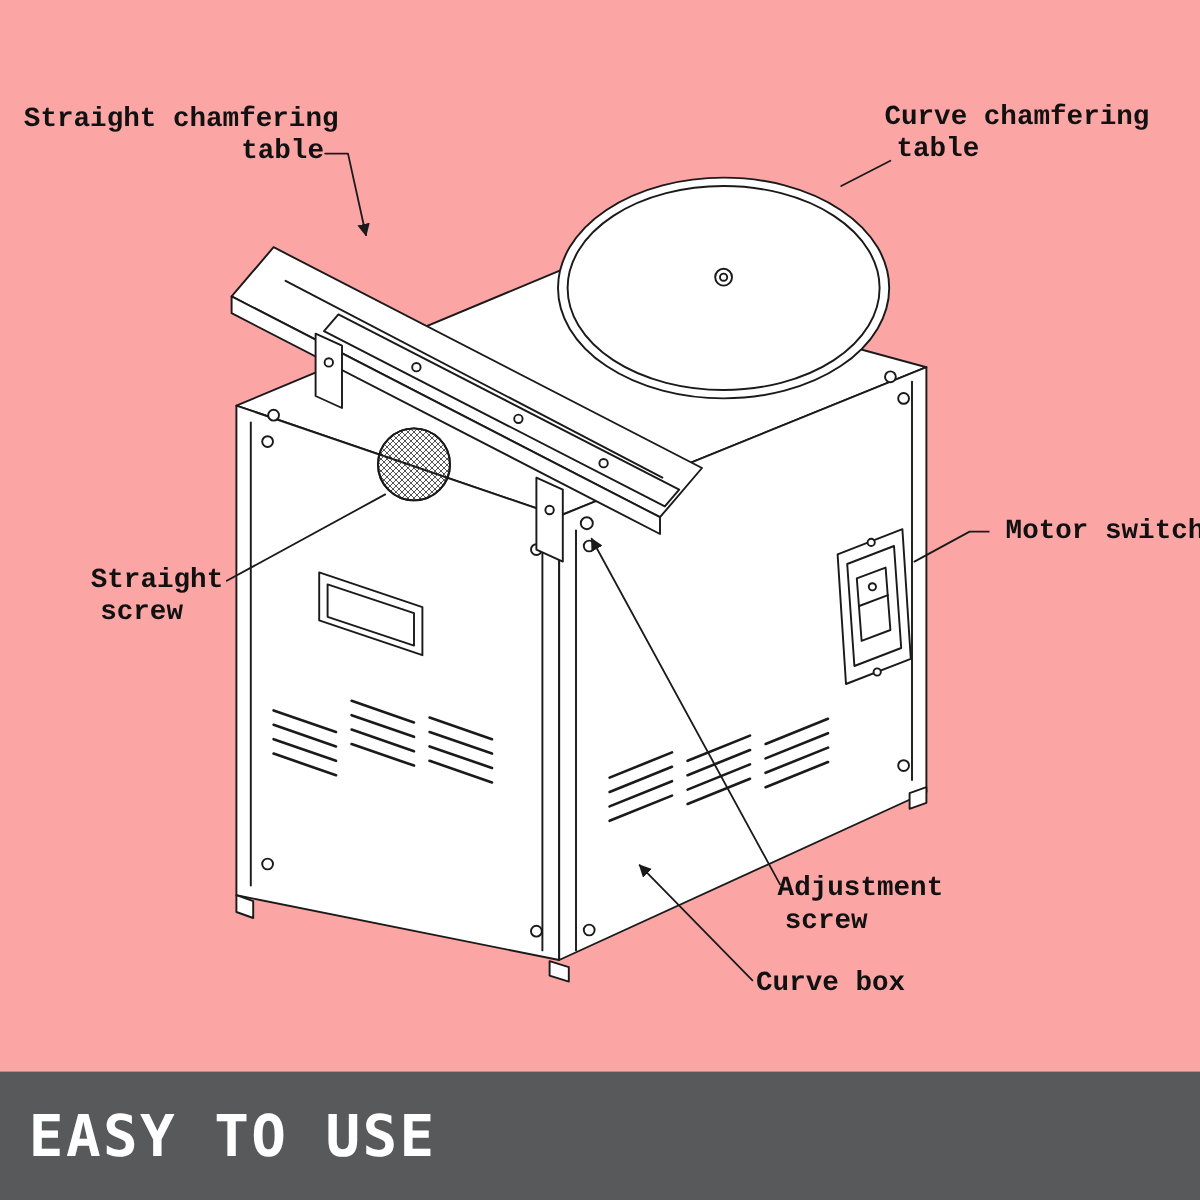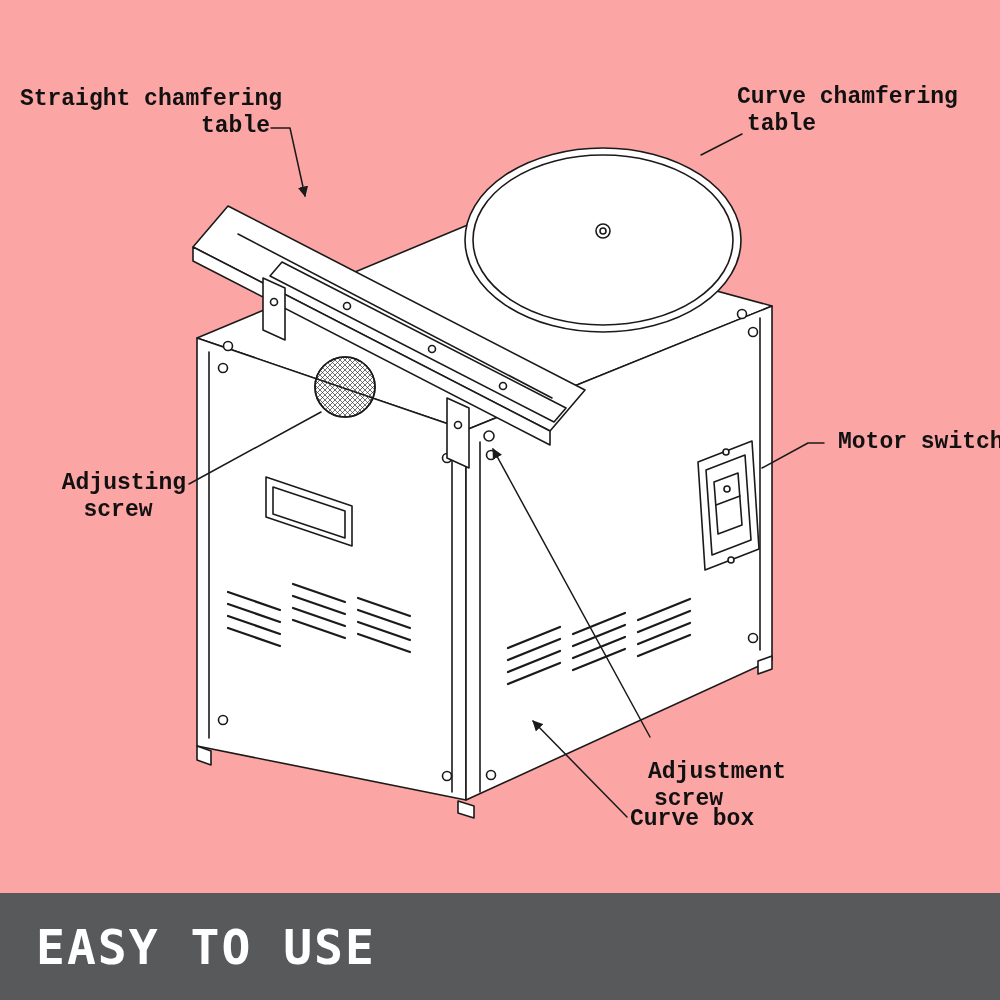--- a/index.html
+++ b/index.html
@@ -9,21 +9,21 @@
          font-weight:700;font-size:23px;line-height:27px;color:#111;white-space:nowrap;}
   .label span{display:block;}
   .ta-c{text-align:center;}
   .ta-r{text-align:right;}
   .pr-16{padding-right:16px;}
   .pl-10{padding-left:10px;}
   .pl-6{padding-left:6px;}
   .banner{position:absolute;left:0;top:893px;width:1000px;height:107px;background:#58595B;
           display:flex;align-items:center;}
   .banner-text{color:#FFFFFF;font-family:"DejaVu Sans Mono","Liberation Mono",monospace;
-               font-weight:700;font-size:48px;letter-spacing:2px;padding-left:36px;}
+               font-weight:700;font-size:48px;letter-spacing:2px;padding-left:24px;}
 </style>
 </head>
 <body>
 
 <div class="page">
 
   <svg class="drawing" width="1000" height="893" viewBox="0 0 1000 893">
     <defs>
       <marker id="arrow" viewBox="0 0 10 10" refX="9" refY="5" markerWidth="7" markerHeight="7" orient="auto">
         <path d="M0,0 L10,5 L0,10 z" fill="#1a1a1a"></path>
@@ -151,29 +151,29 @@
     <span class="ta-c">Straight chamfering</span>
     <span class="ta-r pr-16">table</span>
   </div>
 
   <div class="label" style="left:737px;top:84px;width:240px;">
     <span>Curve chamfering</span>
     <span class="pl-10">table</span>
   </div>
 
   <div class="label" style="left:50px;top:470px;width:136px;">
-    <span class="ta-r">Adjusting</span>
+    <span class="ta-r">Straight</span>
     <span class="ta-c">screw</span>
   </div>
 
   <div class="label" style="left:826px;top:429px;margin-left:12px;">
     <span>Motor switch</span>
   </div>
 
-  <div class="label" style="left:648px;top:727px;width:150px;margin-top:32px;">
+  <div class="label" style="left:648px;top:727px;width:150px;">
     <span>Adjustment</span>
     <span class="pl-6">screw</span>
   </div>
 
   <div class="label" style="left:630px;top:806px;">
     <span>Curve box</span>
   </div>
 
   <div class="banner">
     <div class="banner-text">EASY TO USE</div>

